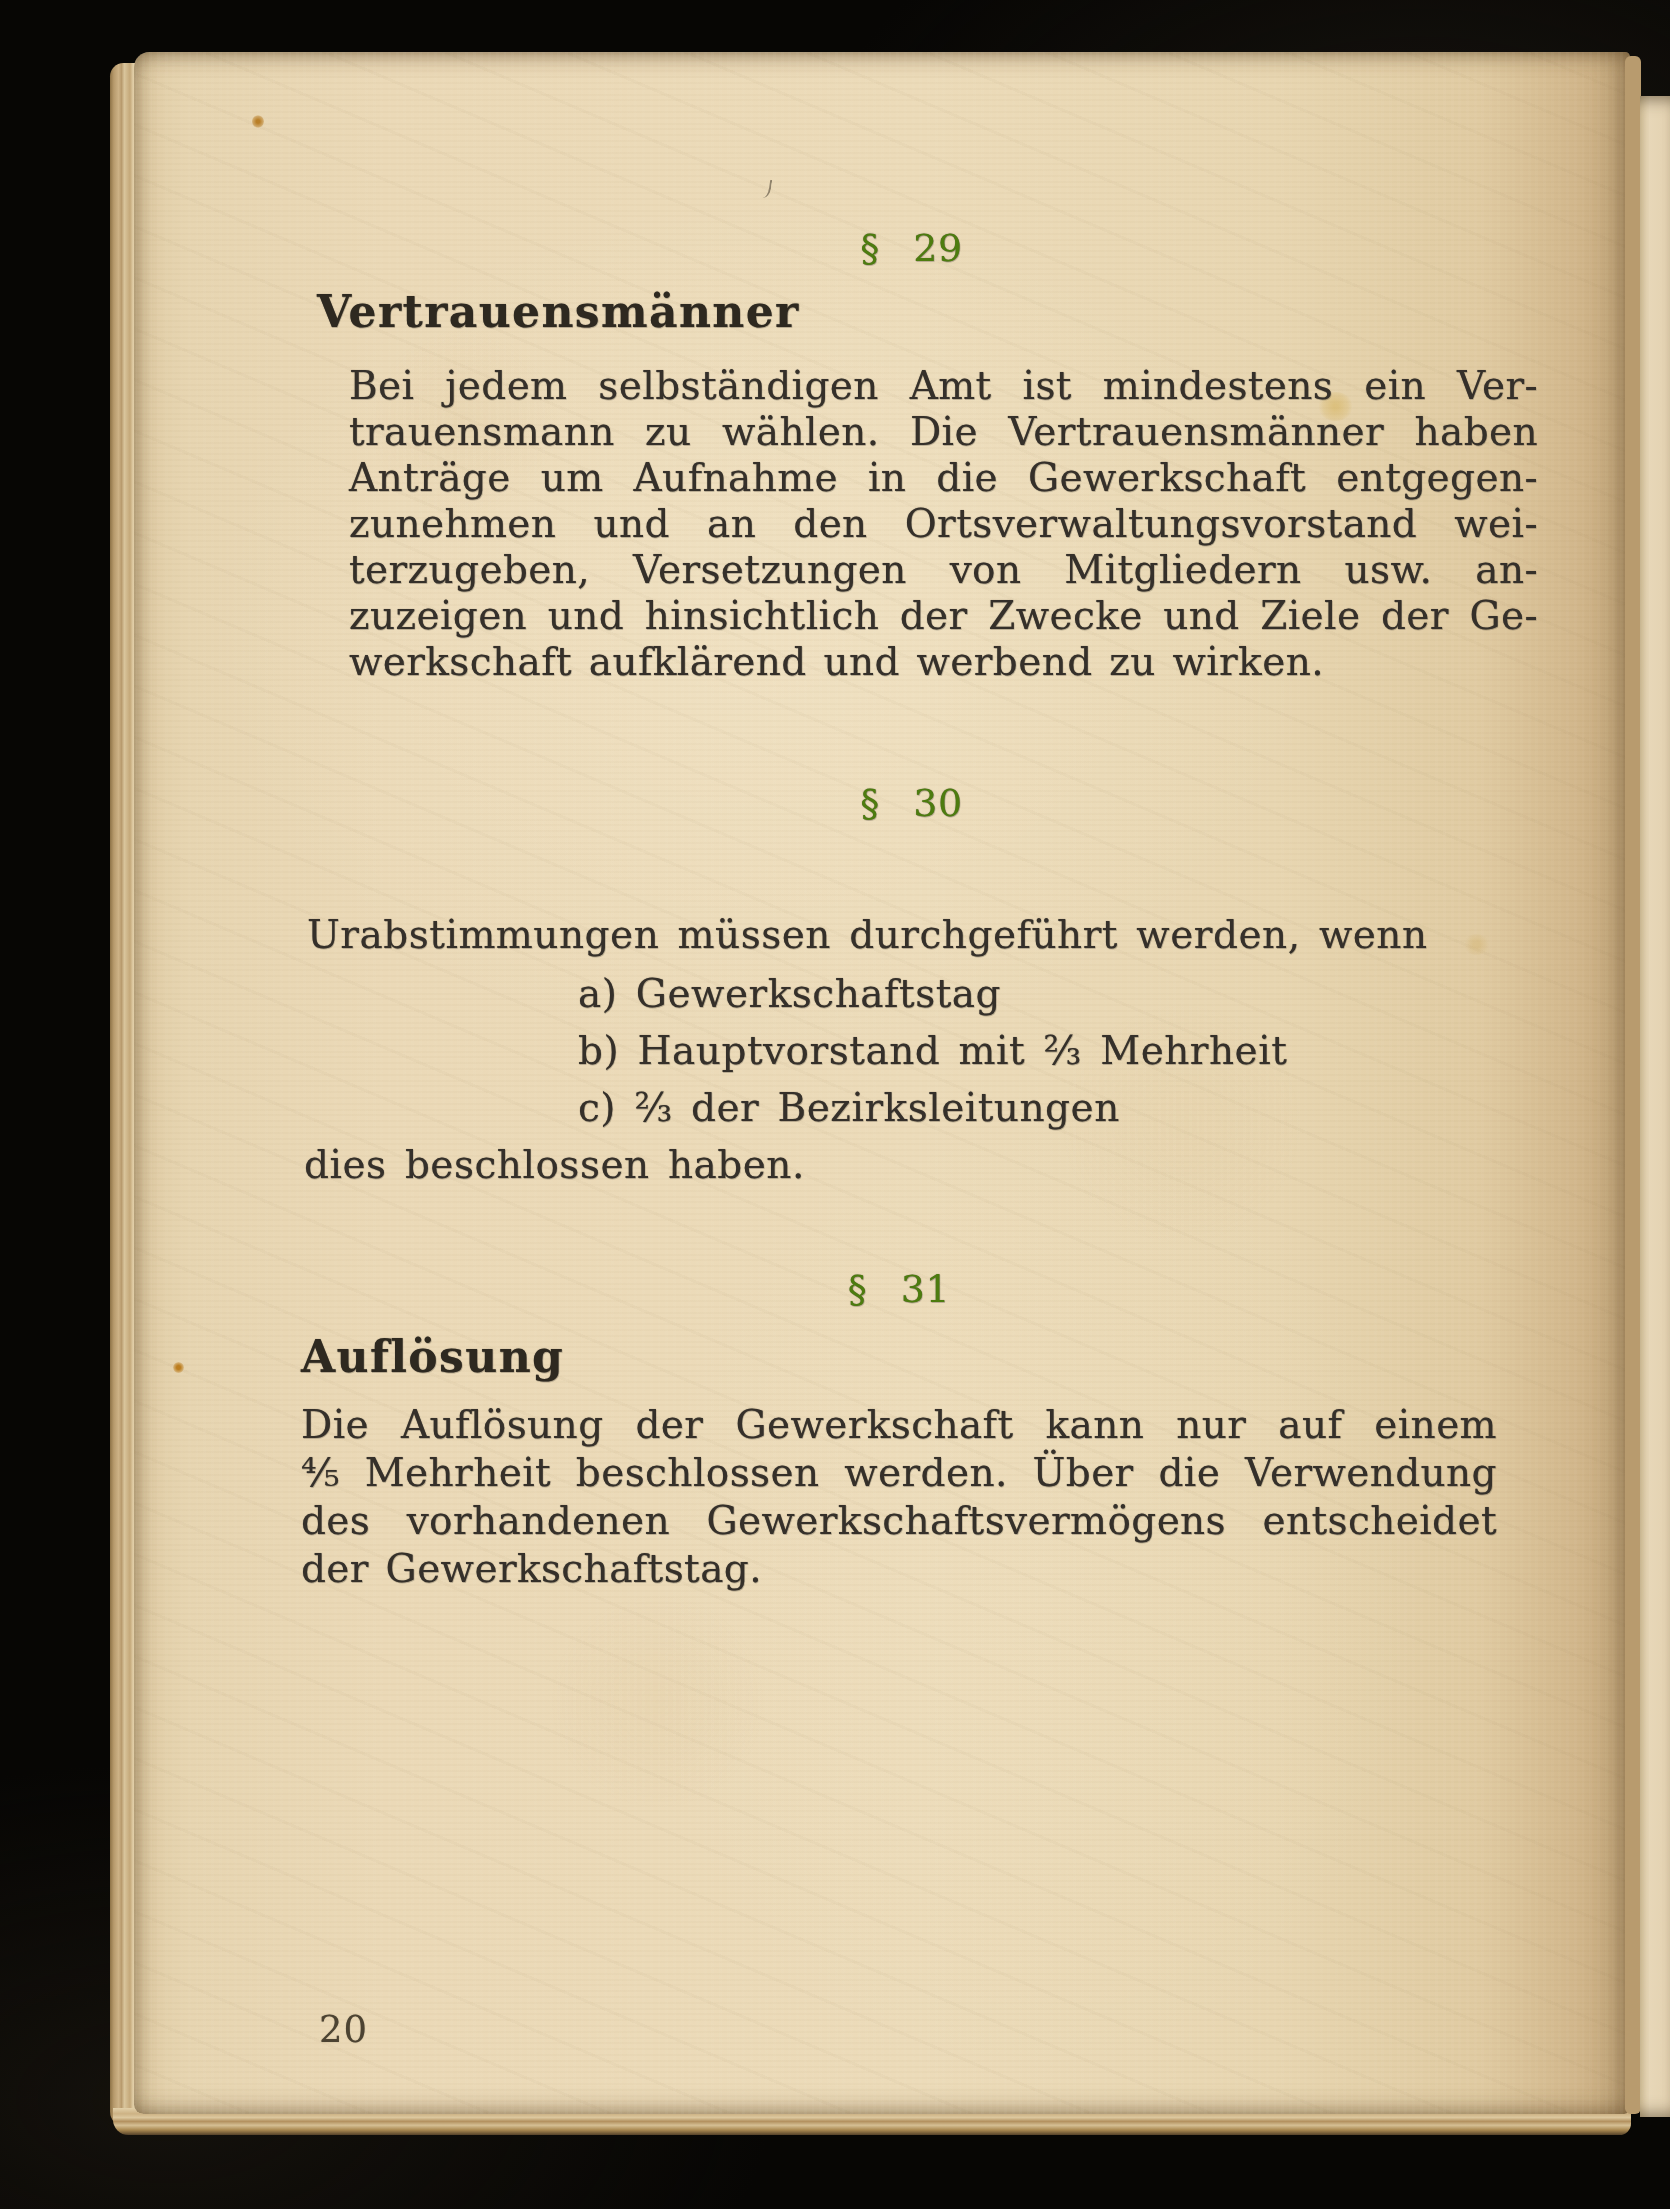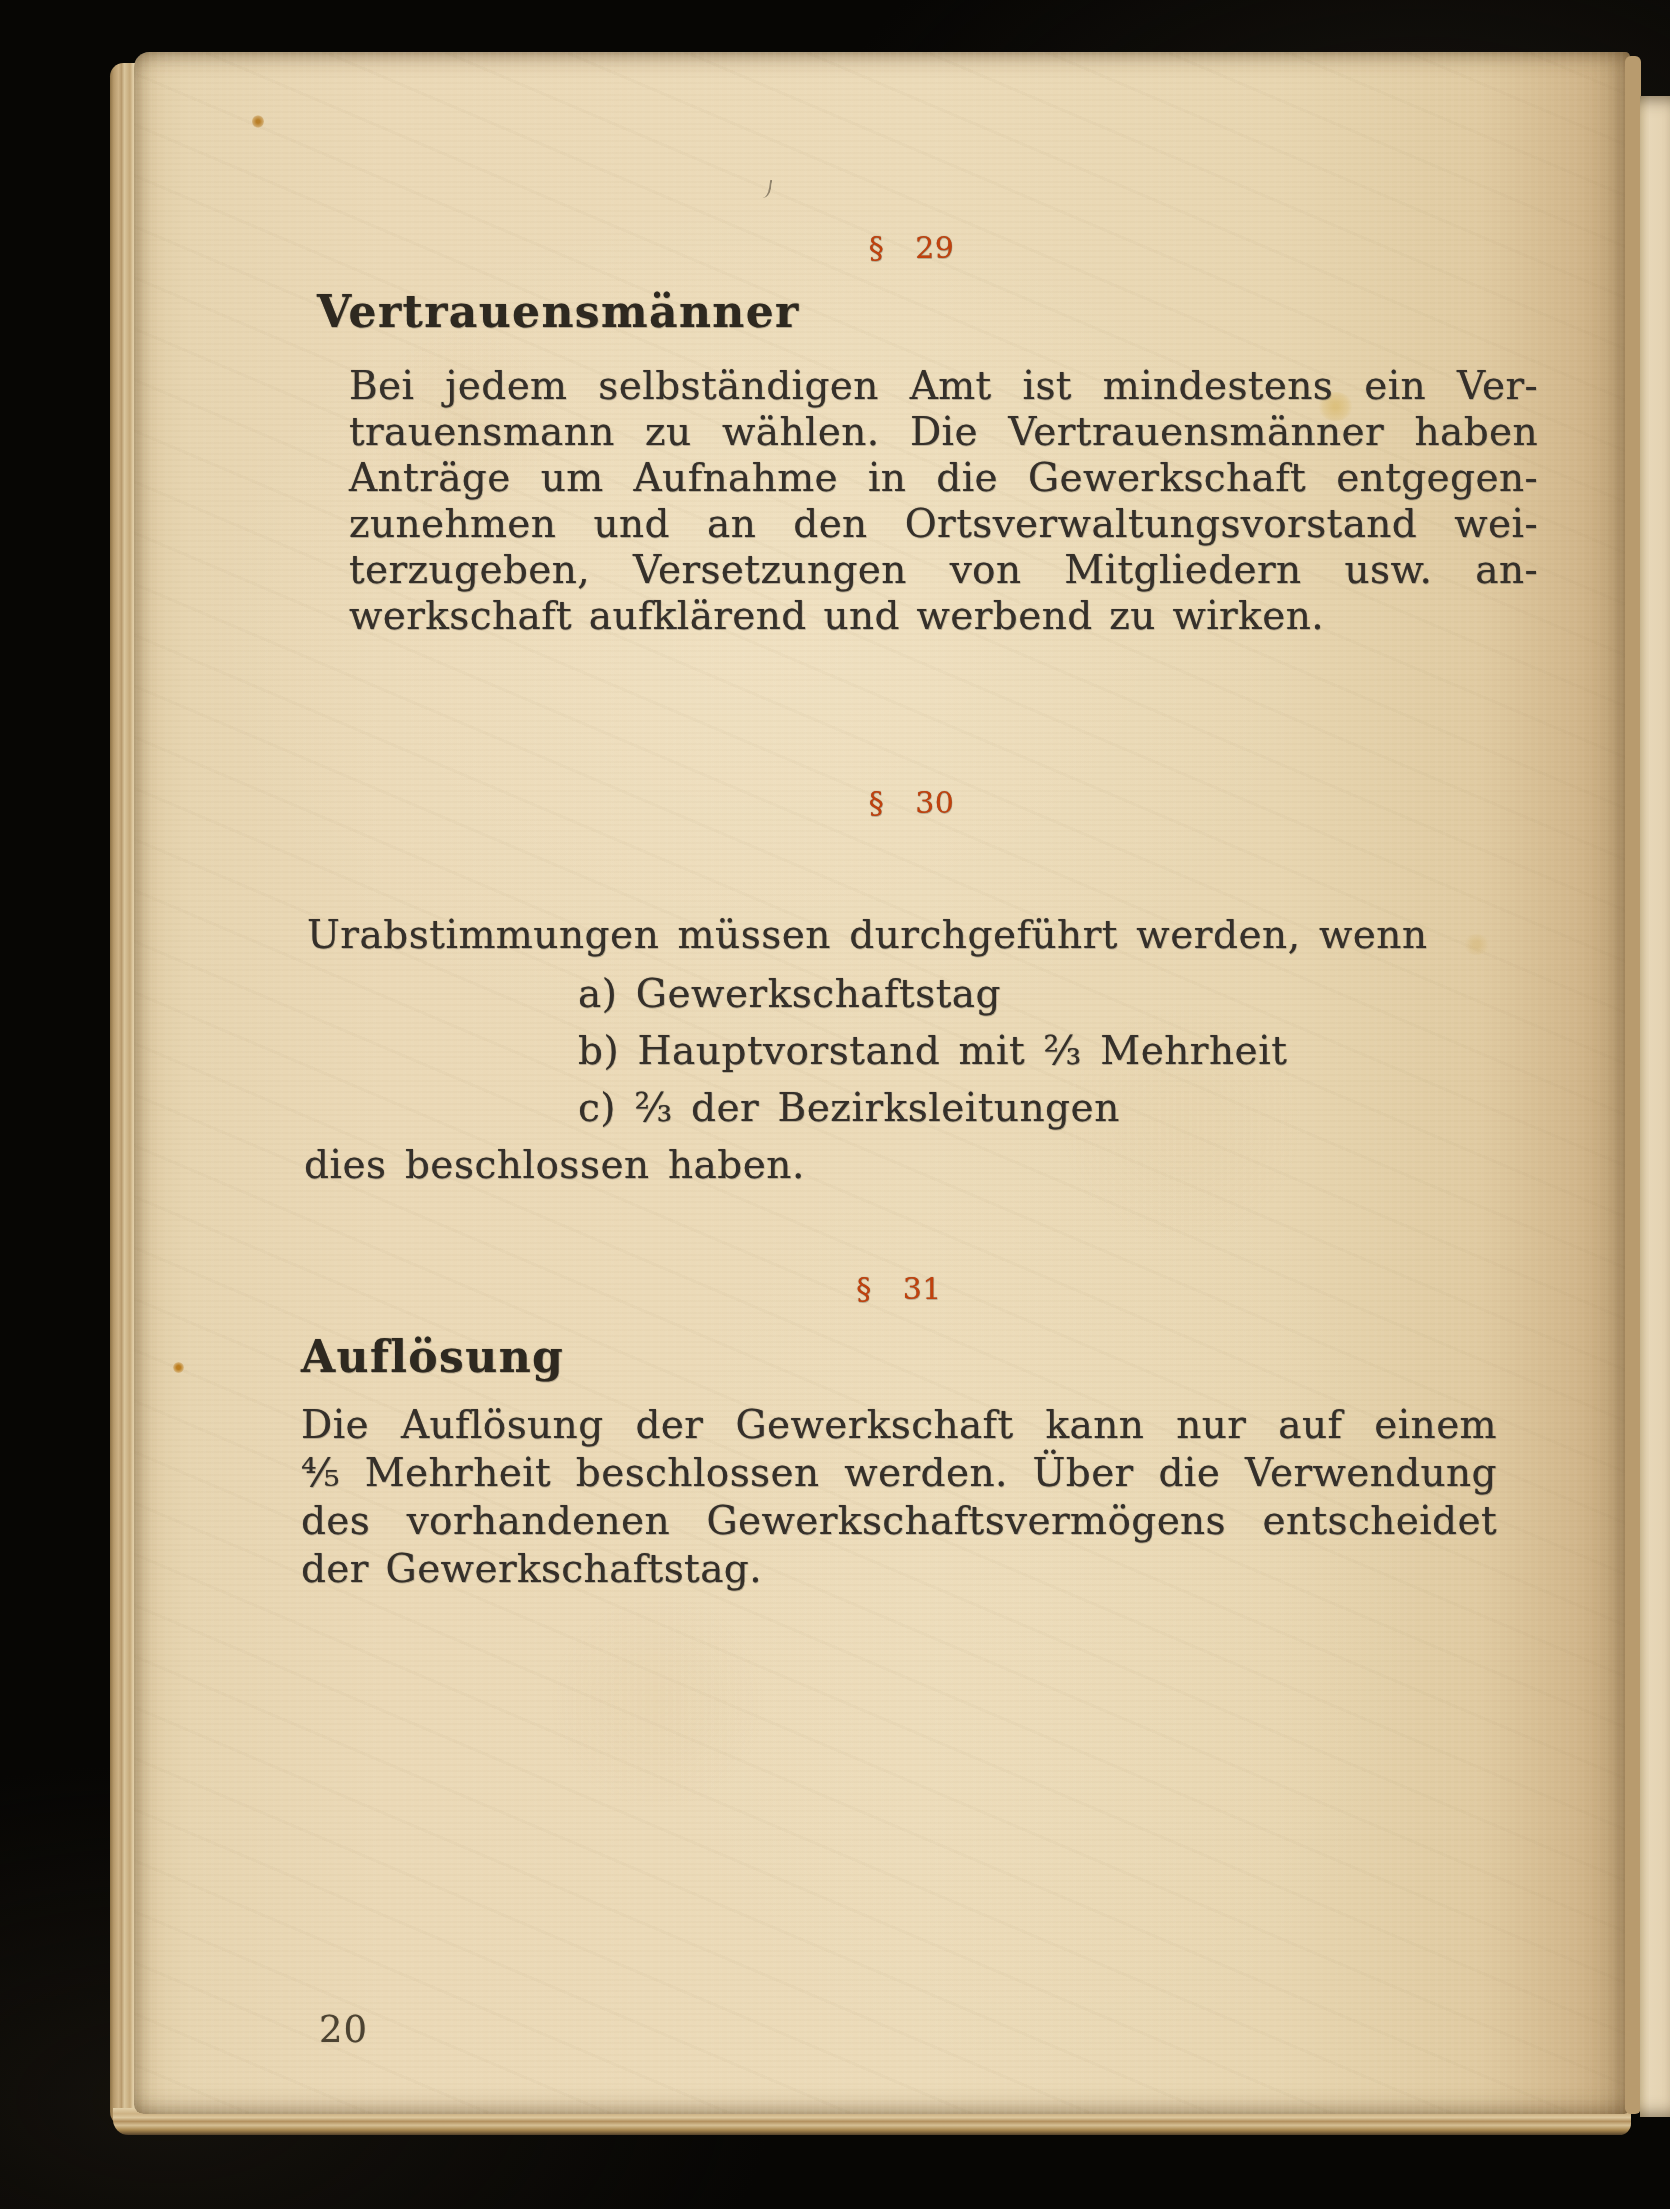--- a/index.html
+++ b/index.html
@@ -90,22 +90,22 @@
   
   .text-layer { position: absolute; inset: 0; color: #35302a; }
   .txt {
     position: absolute;
     text-shadow: 0 0 1px rgba(53,48,40,0.6), 0.6px 0.6px 0 rgba(53,48,40,0.22);
     letter-spacing: 0.5px;
     word-spacing: 0.14em;
     white-space: pre;
   }
   .sec-num {
-    font-size: 30px; line-height: 42px; text-align: center;
-    word-spacing: 21px; color: #c2410c;
+    font-size: 38px; line-height: 42px; text-align: center;
+    word-spacing: 21px; color: #4d7c0f;
   }
   .sec-title {
     font-size: 44px; line-height: 48px; 
     font-weight: bold; letter-spacing: 1.4px; color: #2e2920;
   }
   .col-a { left: 317px; width: 1189px; }
   .col-b { left: 301px; width: 1196px; }
   .para { position: absolute; font-size: 39px; }
   .para .jline {
     text-align: justify; text-align-last: justify;
@@ -137,20 +137,21 @@
 <div class="text-layer">
 
   <div class="txt sec-num col-a" style="top:227px">§ 29</div>
   <div class="txt sec-title col-a" style="top:288px">Vertrauensmänner</div>
   <div class="para p29 col-a" style="top:363px">
     <div class="jline">Bei jedem selbständigen Amt ist mindestens ein Ver-</div>
     <div class="jline">trauensmann zu wählen. Die Vertrauensmänner haben</div>
     <div class="jline">Anträge um Aufnahme in die Gewerkschaft entgegen-</div>
     <div class="jline">zunehmen und an den Ortsverwaltungsvorstand wei-</div>
     <div class="jline">terzugeben, Versetzungen von Mitgliedern usw. an-</div>
+    <div class="jline">zuzeigen und hinsichtlich der Zwecke und Ziele der Ge-</div>
     <div class="jline last">werkschaft aufklärend und werbend zu wirken.</div>
   </div>
 
   <div class="txt sec-num col-a" style="top:782px">§ 30</div>
   <div class="txt line-plain" style="top:913px; left:307px">Urabstimmungen müssen durchgeführt werden, wenn</div>
   <div class="txt line-plain" style="top:972px; left:578px">a) Gewerkschaftstag</div>
   <div class="txt line-plain" style="top:1029px; left:578px">b) Hauptvorstand mit ⅔ Mehrheit</div>
   <div class="txt line-plain" style="top:1086px; left:578px">c) ⅔ der Bezirksleitungen</div>
   <div class="txt line-plain" style="top:1143px; left:304px">dies beschlossen haben.</div>
 

